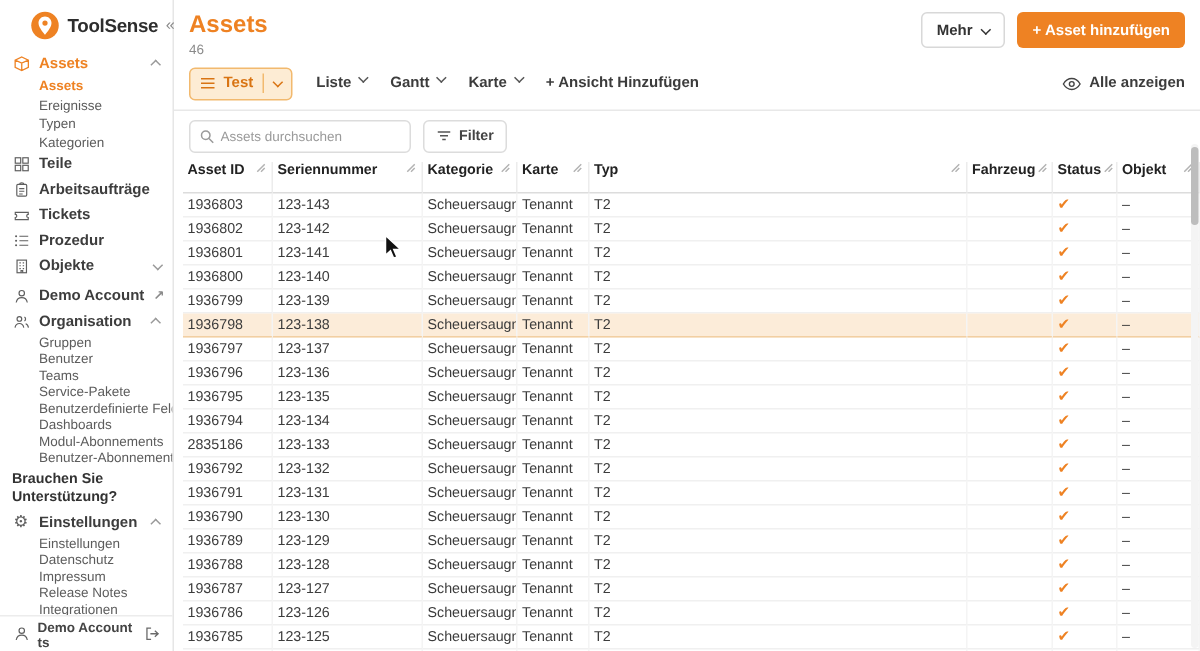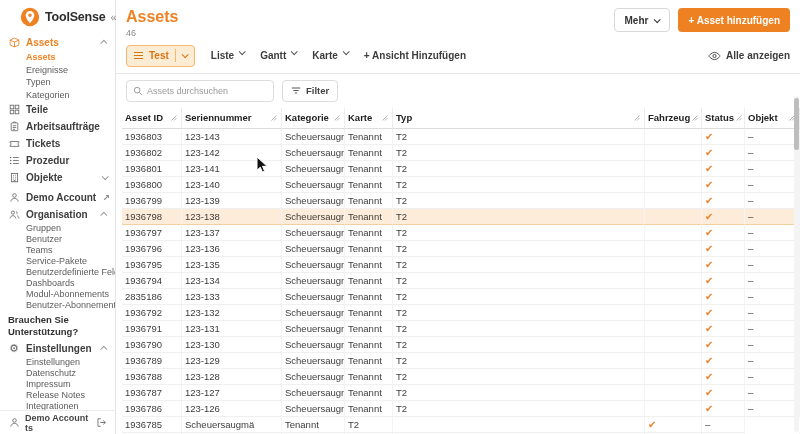--- a/index.html
+++ b/index.html
@@ -58,21 +58,21 @@
   .show-all{margin-left:auto;display:flex;align-items:center;gap:5px;font-size:10px;font-weight:700;color:#3c3c3c;cursor:pointer}
 
   .toolbar{display:flex;align-items:flex-start;gap:8px;padding:6px 10px}
   .search-box{display:flex;align-items:center;gap:4px;width:148px;height:22px;border:1px solid #dcdcdc;border-radius:4px;padding:0 6px;background:#fff}
   .search-box input{border:none;outline:none;font-size:9px;width:100%;color:#333;font-family:inherit}
   .search-box input::placeholder{color:#9a9a9a}
   .filter-btn{display:flex;align-items:center;gap:5px;height:22px;padding:0 8px;border:1px solid #dcdcdc;border-radius:4px;background:#fff;font-size:9.5px;font-weight:600;color:#444;cursor:pointer;font-family:inherit}
 
   .table{flex:1;overflow:hidden;margin-left:6px}
   .t-head,.t-row{display:grid;grid-template-columns:60px 100px 63px 48px 252px 57px 43px 1fr}
-  .t-hcell{display:flex;align-items:center;justify-content:space-between;gap:2px;height:21px;padding:0 4px 0 3px;font-size:9.5px;font-weight:700;color:#222;border-bottom:1px solid #dcdcdc;border-right:1px solid #ececec;white-space:nowrap;overflow:hidden;cursor:pointer}
+  .t-hcell{display:flex;align-items:flex-start;justify-content:space-between;gap:2px;height:21px;padding:0 4px 0 3px;font-size:9.5px;font-weight:700;color:#222;border-bottom:1px solid #dcdcdc;border-right:1px solid #ececec;white-space:nowrap;overflow:hidden;cursor:pointer}
   .t-cell{height:16px;line-height:16px;padding:0 3px;font-size:9.5px;color:#3c3c3c;border-bottom:1px solid #f0f0f0;border-right:1px solid #f4f4f4;white-space:nowrap;overflow:hidden}
   .t-row{cursor:pointer}
   .t-row.highlighted .t-cell{background:var(--row-highlight);border-bottom-color:#f2cfa2}
   .check{color:var(--accent);font-weight:700;font-size:10px}
 
   .scrollbar{position:absolute;right:1px;top:96px;bottom:2px;width:5px;background:#f4f4f4;border-radius:3px}
   .thumb{width:5px;height:52px;background:#bdbdbd;border-radius:3px;margin-top:2px}
 
   .cursor{position:absolute;left:256px;top:156px;z-index:20;pointer-events:none}
   svg{display:block}
@@ -597,20 +597,21 @@
             <div class="t-cell">Scheuersaugmä</div>
             <div class="t-cell">Tenannt</div>
             <div class="t-cell">T2</div>
             <div class="t-cell"></div>
             <div class="t-cell"><span class="check">✔</span></div>
             <div class="t-cell">–</div>
           </div>
 
           <div class="t-row">
             <div class="t-cell">1936785</div>
+            <div class="t-cell">123-125</div>
             <div class="t-cell">Scheuersaugmä</div>
             <div class="t-cell">Tenannt</div>
             <div class="t-cell">T2</div>
             <div class="t-cell"></div>
             <div class="t-cell"><span class="check">✔</span></div>
             <div class="t-cell">–</div>
           </div>
 
           <div class="t-row">
             <div class="t-cell">1936784</div>

